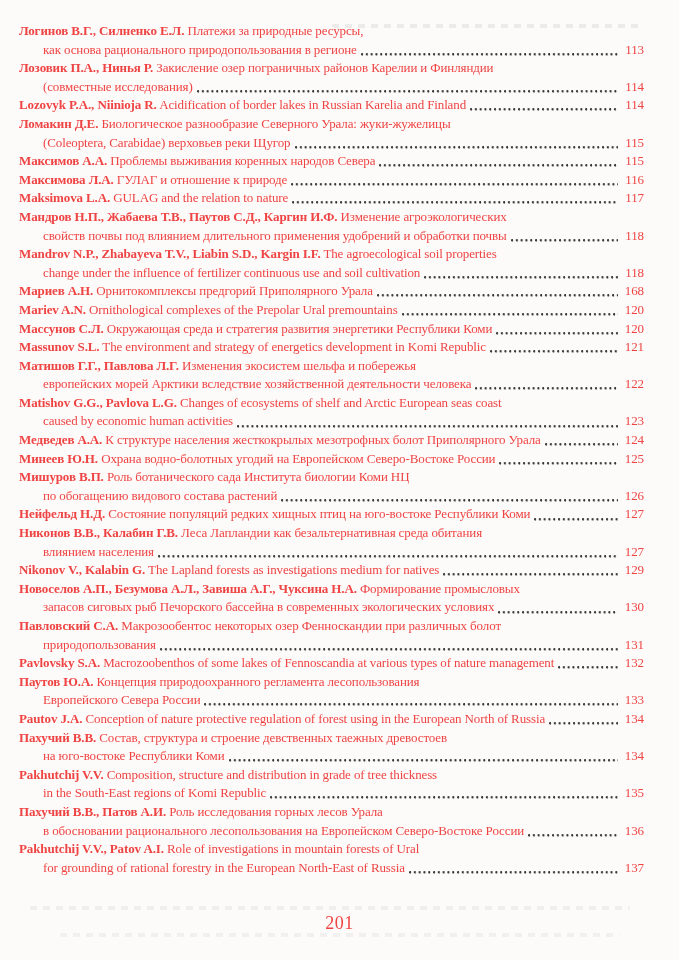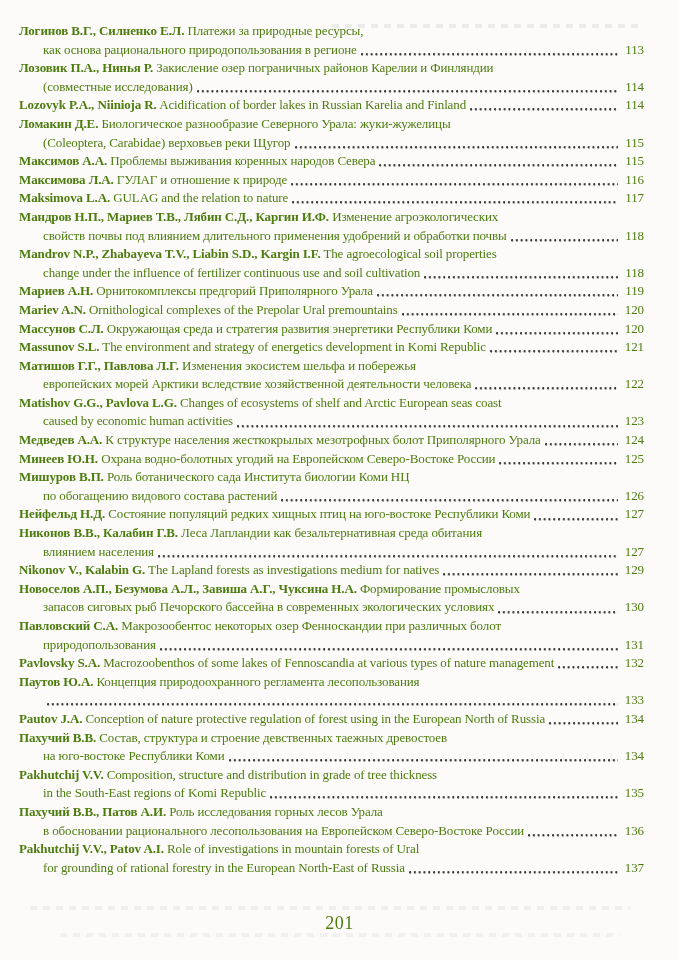--- a/index.html
+++ b/index.html
@@ -6,21 +6,21 @@
     margin: 0; padding: 0;
     background: #e8e8e8;
   }
   .page {
     position: relative;
     width: 679px; height: 960px;
     margin: 0;
     background: #fcfbf9;
     overflow: hidden;
     font-family: "Liberation Serif", "DejaVu Serif", serif;
-    color: #4d7c0f;
+    color: #ef4444;
   }
   .toc {
     position: absolute;
     left: 19px; top: 22px;
     width: 625px;
   }
   .entry { margin: 0; }
   .line {
     display: flex;
     align-items: flex-end;
@@ -122,21 +122,21 @@
       </div>
       <div class="entry">
         <div class="line">
           <span class="txt"><span class="seg-b">Maksimova L.A.</span><span class="seg-n"> GULAG and the relation to nature</span></span>
           <span class="leader"></span>
           <span class="pg">117</span>
         </div>
       </div>
       <div class="entry">
         <div class="line">
-          <span class="txt"><span class="seg-b">Мандров Н.П., Мариев Т.В., Лябин С.Д., Каргин И.Ф.</span><span class="seg-n"> Изменение агроэкологических</span></span>
+          <span class="txt"><span class="seg-b">Мандров Н.П., Жабаева Т.В., Паутов С.Д., Каргин И.Ф.</span><span class="seg-n"> Изменение агроэкологических</span></span>
         </div>
         <div class="line cont">
           <span class="txt"><span class="seg-n">свойств почвы под влиянием длительного применения удобрений и обработки почвы</span></span>
           <span class="leader"></span>
           <span class="pg">118</span>
         </div>
       </div>
       <div class="entry">
         <div class="line">
           <span class="txt"><span class="seg-b">Mandrov N.P., Zhabayeva T.V., Liabin S.D., Kargin I.F.</span><span class="seg-n"> The agroecological soil properties</span></span>
@@ -144,21 +144,21 @@
         <div class="line cont">
           <span class="txt"><span class="seg-n">change under the influence of fertilizer continuous use and soil cultivation</span></span>
           <span class="leader"></span>
           <span class="pg">118</span>
         </div>
       </div>
       <div class="entry">
         <div class="line">
           <span class="txt"><span class="seg-b">Мариев А.Н.</span><span class="seg-n"> Орнитокомплексы предгорий Приполярного Урала</span></span>
           <span class="leader"></span>
-          <span class="pg">119</span>
+          <span class="pg">168</span>
         </div>
       </div>
       <div class="entry">
         <div class="line">
           <span class="txt"><span class="seg-b">Mariev A.N.</span><span class="seg-n"> Ornithological complexes of the Prepolar Ural premountains</span></span>
           <span class="leader"></span>
           <span class="pg">120</span>
         </div>
       </div>
       <div class="entry">
@@ -268,20 +268,21 @@
           <span class="txt"><span class="seg-b">Pavlovsky S.A.</span><span class="seg-n"> Macrozoobenthos of some lakes of Fennoscandia at various types of nature management</span></span>
           <span class="leader"></span>
           <span class="pg">132</span>
         </div>
       </div>
       <div class="entry">
         <div class="line">
           <span class="txt"><span class="seg-b">Паутов Ю.А.</span><span class="seg-n"> Концепция природоохранного регламента лесопользования</span></span>
         </div>
         <div class="line cont">
+          <span class="txt"><span class="seg-n">Европейского Севера России</span></span>
           <span class="leader"></span>
           <span class="pg">133</span>
         </div>
       </div>
       <div class="entry">
         <div class="line">
           <span class="txt"><span class="seg-b">Pautov J.A.</span><span class="seg-n"> Conception of nature protective regulation of forest using in the European North of Russia</span></span>
           <span class="leader"></span>
           <span class="pg">134</span>
         </div>

